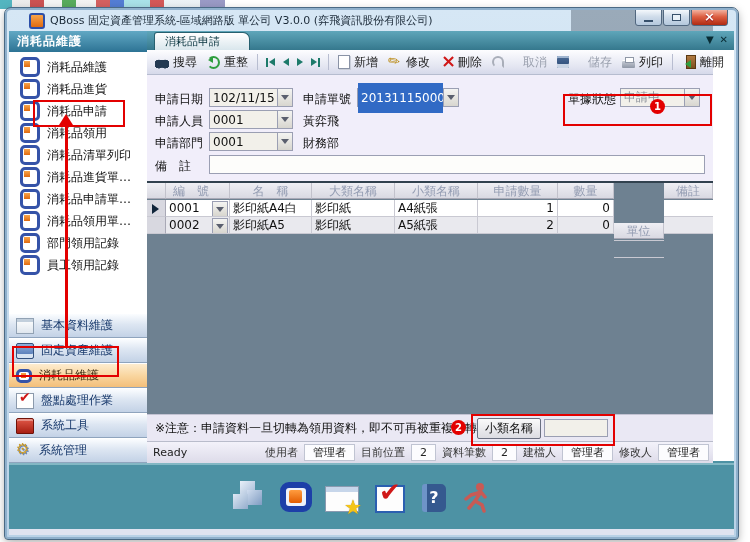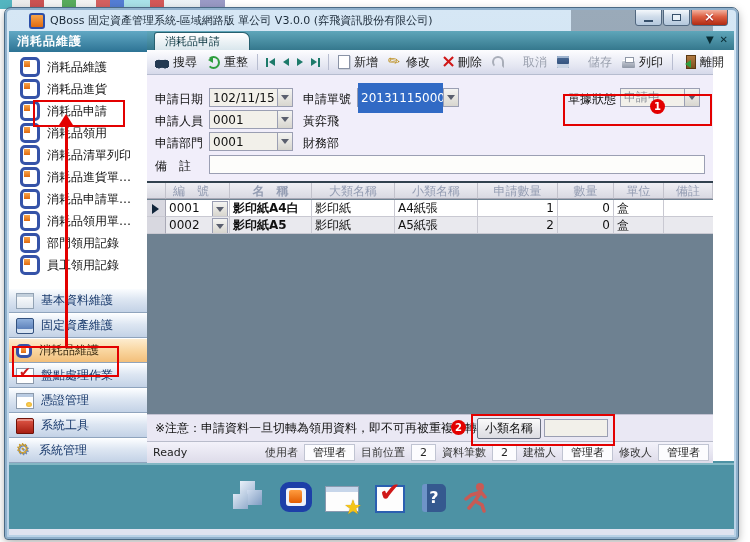--- a/index.html
+++ b/index.html
@@ -129,23 +129,23 @@
     border-bottom:1px solid #a9a9b6;text-align:center;height:16px;line-height:16px;}
   .gcell{flex:none;border-right:1px solid #c9c9d2;border-bottom:1px solid #c9c9d2;
     white-space:nowrap;overflow:hidden;padding:0 3px;box-sizing:border-box;color:#101010;}
   .gsel{width:19px;background:#d8d8e0;border-right:1px solid #a9a9b6;position:relative;}
   .gsel .rowarrow{position:absolute;left:5px;top:4px;width:0;height:0;
     border-top:5px solid transparent;border-bottom:5px solid transparent;border-left:7px solid #10253a;}
   .c-code{width:64px;position:relative;padding-right:16px;}
   .dropbtn{position:absolute;right:1px;top:1px;width:14px;height:14px;border:1px solid #9b9fb3;
     background:linear-gradient(#f4f4f2,#d8d6cf);cursor:pointer;}
   .dropbtn::after{content:"";position:absolute;left:3px;top:5px;border:4px solid transparent;border-top:5px solid #5a5f6e;}
-  .c-name{width:82px;font-weight:bold;}.c-major{width:83px;}.c-minor{width:83px;}
+  .c-name{width:82px;}.c-major{width:83px;}.c-minor{width:83px;}
   .c-aqty{width:80px;text-align:right;}.c-qty{width:56px;text-align:right;}
-  .c-unit{width:50px;}.c-rem{flex:1;border-right:none;}
+  .c-unit{width:50px;margin-top:40px;}.c-rem{flex:1;border-right:none;}
   .r-even .gcell{background:#fff;}
   .r-odd .gcell{background:#e9e9ee;}
   .r-even .gsel,.r-odd .gsel{background:#d8d8e0;}
 
   
   .noterow{height:26px;flex:none;background:#eae8f4;border-top:1px solid #c2c2d2;position:relative;
     font-size:12px;color:#101010;display:flex;align-items:center;}
   .notetext{position:absolute;left:8px;top:5px;white-space:nowrap;}
   .xferbtn{position:absolute;left:330px;top:3px;width:62px;height:19px;border:1px solid #6a6f80;border-radius:2px;
     background:linear-gradient(#fafafa,#dcdce2);font-size:12px;text-align:center;line-height:19px;cursor:pointer;}
@@ -261,24 +261,20 @@
           </div>
         <div class="nav-item selected">
             <span class="nic nic-consumable"></span>
             <span>消耗品維護</span>
           </div>
         <div class="nav-item">
             <span class="nic nic-check"></span>
             <span>盤點處理作業</span>
           </div>
         <div class="nav-item">
-            <span class="nic nic-window"></span>
-            <span>憑證管理</span>
-          </div>
-        <div class="nav-item">
             <span class="nic nic-toolbox"></span>
             <span>系統工具</span>
           </div>
         <div class="nav-item">
             <span class="nic nic-gear"></span>
             <span>系統管理</span>
           </div>
       </div>
     </div>
 

